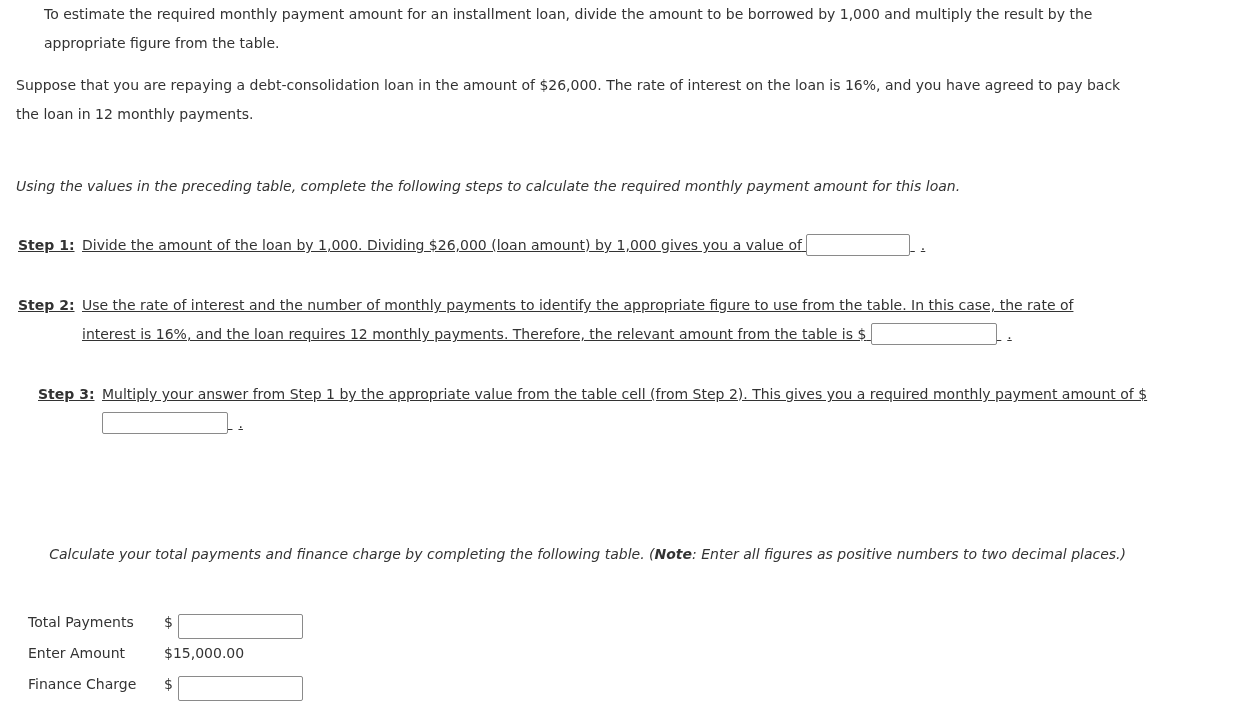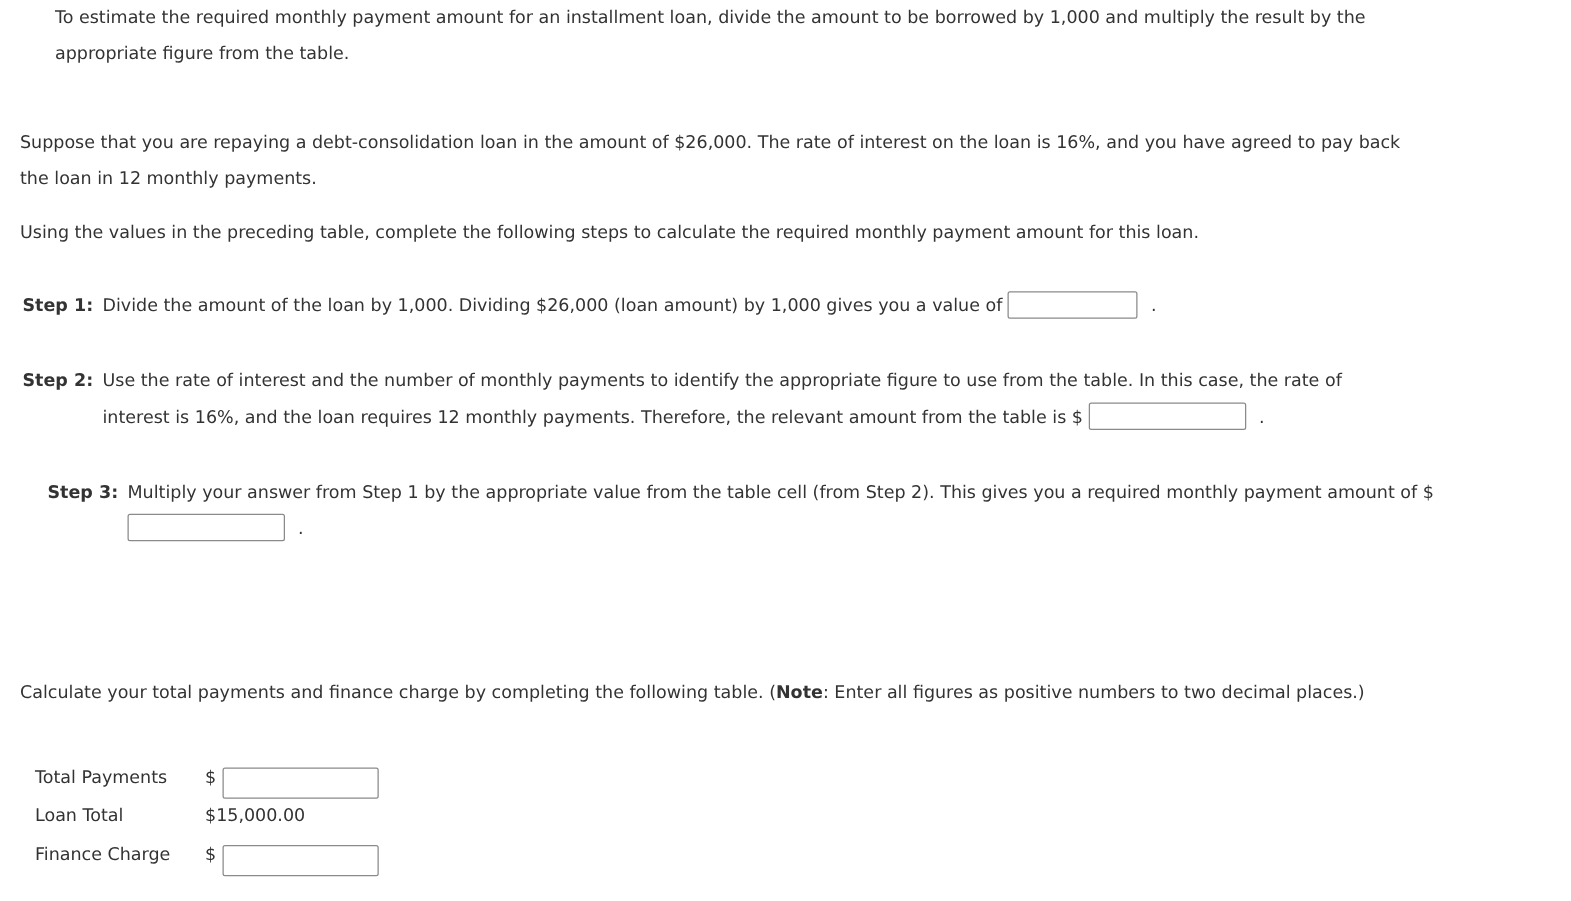--- a/index.html
+++ b/index.html
@@ -16,30 +16,31 @@
       font-size: 14px;
       color: #333333;
     }
     .para {
       position: absolute;
       left: 16px;
       width: 1110px;
       line-height: 29px;
       margin: 0;
     }
-    .italic { }
+    .italic { font-style: italic; }
     .step {
       position: absolute;
       left: 18px;
       width: 1110px;
       line-height: 29px;
     }
     .step-row {
       display: flex;
       align-items: flex-start;
+      text-decoration: underline;
     }
     .step-label {
       font-weight: bold;
       width: 64px;
       flex: 0 0 64px;
       white-space: nowrap;
     }
     .step-body { flex: 1; }
     .ans-input {
       display: inline-block;
@@ -76,21 +77,21 @@
       box-sizing: border-box;
       padding: 0 4px;
       font-size: 13px;
       font-family: "DejaVu Sans", "Liberation Sans", sans-serif;
     }
   </style>
 </head>
 <body>
 
 <p class="para" style="top:0px;margin-left:28px;">To estimate the required monthly payment amount for an installment loan, divide the amount to be borrowed by 1,000 and multiply the result by the appropriate figure from the table.</p>
-<p class="para" style="top:71px;margin-top:29px;">Suppose that you are repaying a debt-consolidation loan in the amount of $26,000. The rate of interest on the loan is 16%, and you have agreed to pay back the loan in 12 monthly payments.</p>
+<p class="para" style="top:71px;">Suppose that you are repaying a debt-consolidation loan in the amount of $26,000. The rate of interest on the loan is 16%, and you have agreed to pay back the loan in 12 monthly payments.</p>
 
 <p class="para italic" style="top:172px;">Using the values in the preceding table, complete the following steps to calculate the required monthly payment amount for this loan.</p>
 
 <div class="step" style="top:231px;">
   <div class="step-row">
     <span class="step-label">Step 1:</span>
     <span class="step-body">
       <span>Divide the amount of the loan by 1,000. Dividing $26,000 (loan amount) by 1,000 gives you a value of</span>
       <input class="ans-input" style="width: 104px;" value="">
       <span class="period">.</span>
@@ -113,30 +114,30 @@
   <div class="step-row">
     <span class="step-label">Step 3:</span>
     <span class="step-body">
       <span>Multiply your answer from Step 1 by the appropriate value from the table cell (from Step 2). This gives you a required monthly payment amount of $</span>
       <input class="ans-input" style="width: 126px;" value="">
       <span class="period">.</span>
     </span>
   </div>
 </div>
 
-<p class="para italic" style="top:540px;"><span>Calculate your total payments and finance charge by completing the following table. (</span><b>Note</b><span>: Enter all figures as positive numbers to two decimal places.)</span></p>
+<p class="para italic" style="top:540px;text-align:right;"><span>Calculate your total payments and finance charge by completing the following table. (</span><b>Note</b><span>: Enter all figures as positive numbers to two decimal places.)</span></p>
 
 <div class="fin-table">
   <div class="fin-row">
     <span class="fin-label">Total Payments</span>
     <span class="fin-dollar">$</span>
     <input class="fin-input" value="" style="">
   </div>
   <div class="fin-row">
-    <span class="fin-label">Loan Total</span>
+    <span class="fin-label">Enter Amount</span>
     <span>$15,000.00</span>
   </div>
   <div class="fin-row">
     <span class="fin-label">Finance Charge</span>
     <span class="fin-dollar">$</span>
     <input class="fin-input" value="" style="">
   </div>
 </div>
 
 </body></html>

